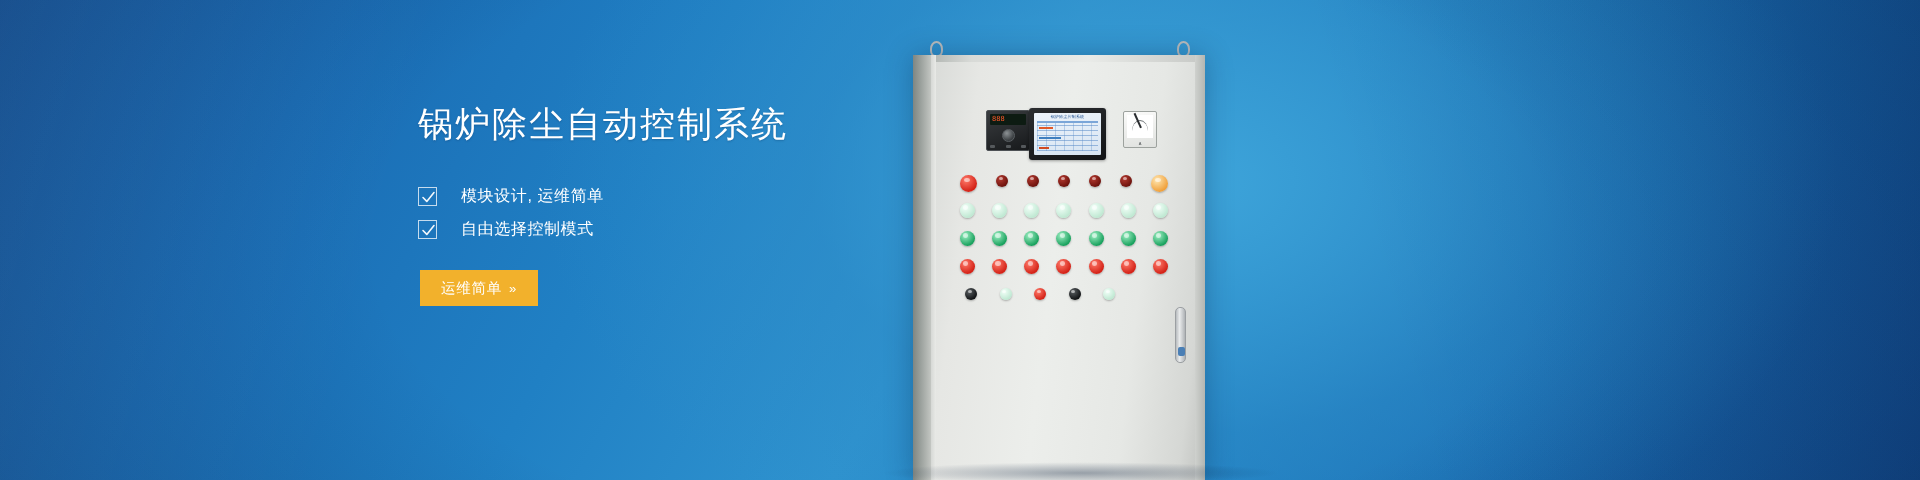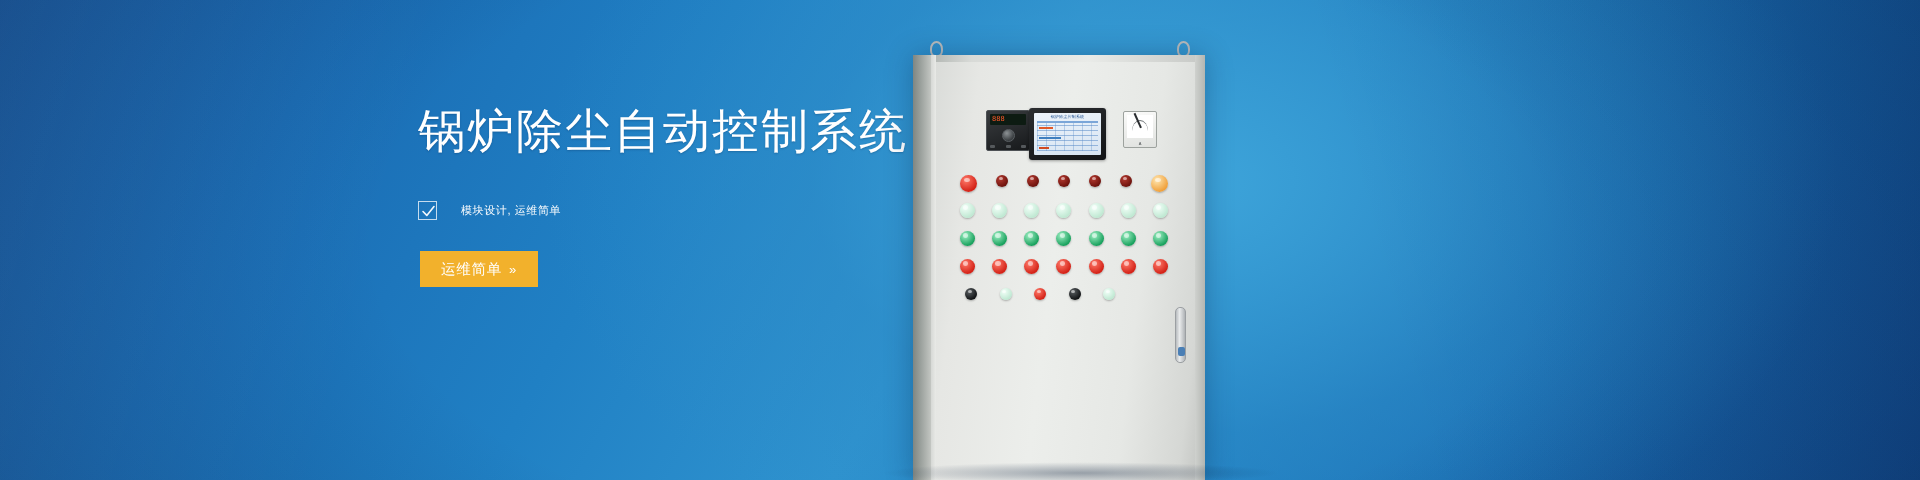--- a/index.html
+++ b/index.html
@@ -39,21 +39,21 @@
     pointer-events:none;
   }
 
   
   #copy {
     position:absolute;
     left:418px; top:104px;
     width:520px;
   }
   #headline {
-    font-size:47px;
+    font-size:35px;
     letter-spacing:2px;
     color:#ffffff;
     font-weight:400;
     line-height:1.15;
     white-space:nowrap;
     text-shadow:0 1px 2px rgba(0,30,70,0.25);
   }
 
   #bullets {
     margin-top:36px;
@@ -69,21 +69,21 @@
   .chk {
     width:19px; height:19px;
     border:1px solid rgba(255,255,255,0.75);
     margin-right:24px;
     flex:0 0 auto;
     position:relative;
     display:block;
   }
   .chk svg { position:absolute; left:2px; top:2px; }
   .bullet-label {
-    font-size:11px;
+    font-size:16px;
     color:#ffffff;
     letter-spacing:0.6px;
     white-space:nowrap;
   }
 
   #cta {
     display:inline-flex;
     align-items:center;
     justify-content:center;
     margin-top:24px;
@@ -314,20 +314,28 @@
 
       <li class="bullet">
         <span class="chk">
           <svg width="15" height="15" viewBox="0 0 15 15" aria-hidden="true">
             <polyline points="2,7.5 5.8,11.4 13,2.6" fill="none" stroke="#ffffff" stroke-width="1.6" stroke-linecap="round" stroke-linejoin="round" opacity="0.95"></polyline>
           </svg>
         </span>
         <span class="bullet-label">模块设计, 运维简单</span>
       </li>
 
+      <li class="bullet">
+        <span class="chk">
+          <svg width="15" height="15" viewBox="0 0 15 15" aria-hidden="true">
+            <polyline points="2,7.5 5.8,11.4 13,2.6" fill="none" stroke="#ffffff" stroke-width="1.6" stroke-linecap="round" stroke-linejoin="round" opacity="0.95"></polyline>
+          </svg>
+        </span>
+        <span class="bullet-label">自由选择控制模式</span>
+      </li>
 
 
     </ul>
 
     <button id="cta">
       <span>运维简单</span>
       <span class="cta-arrow">»</span>
     </button>
 
   </div>

